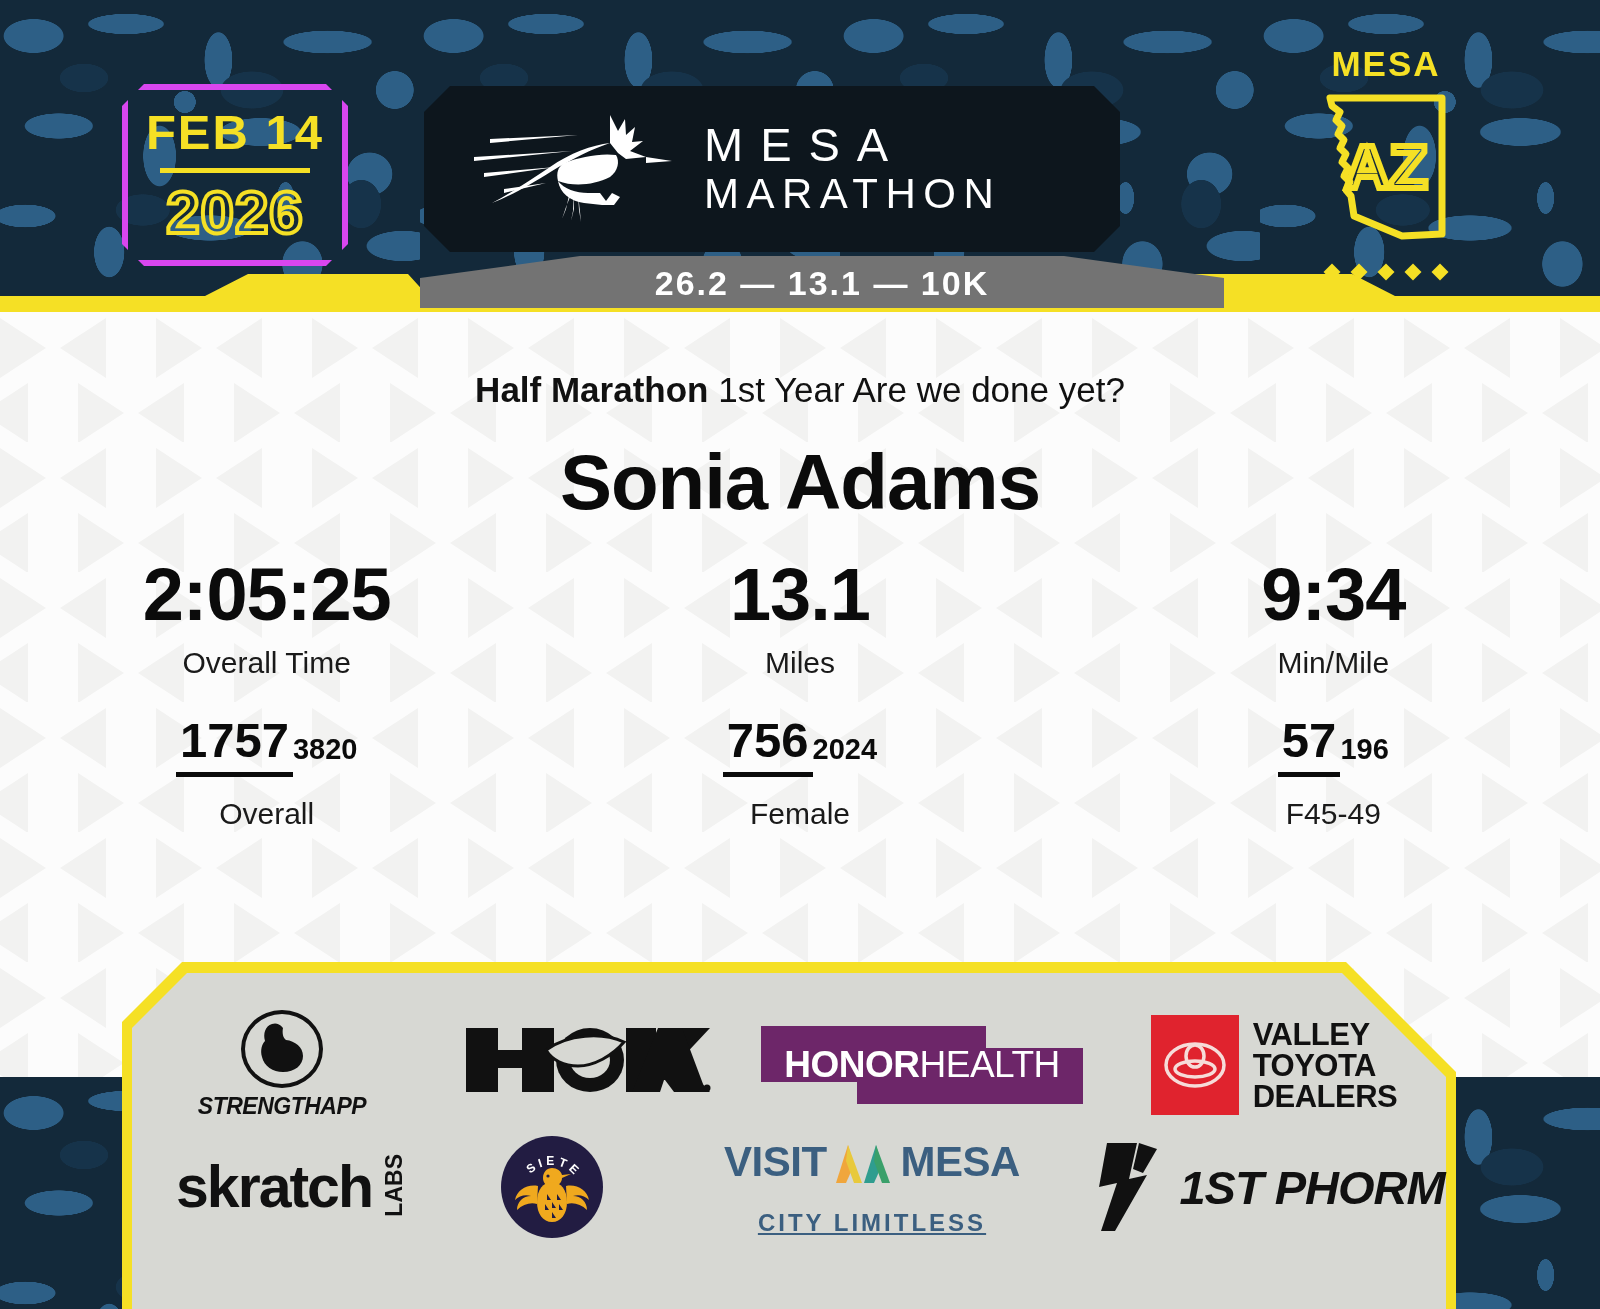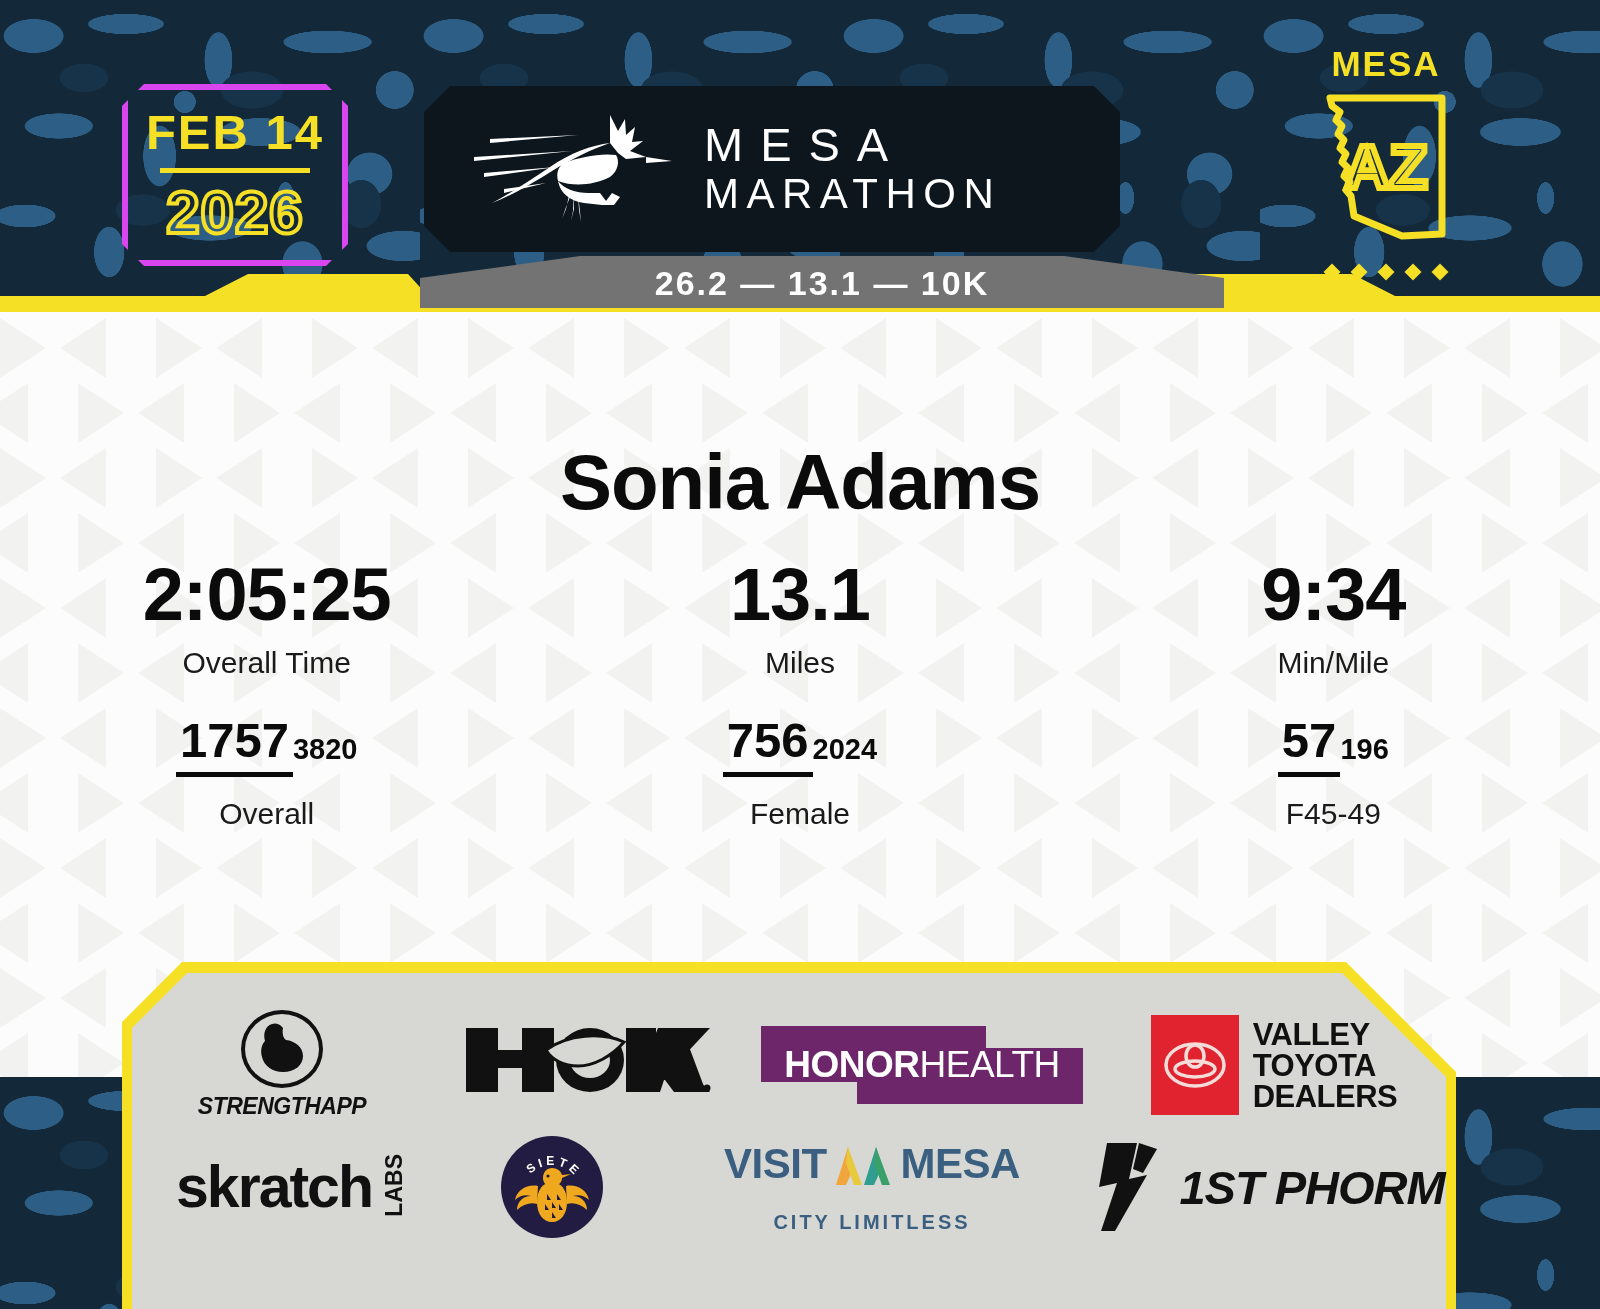--- a/index.html
+++ b/index.html
@@ -219,21 +219,21 @@
   }
   
   #sp-siete .circ {
     width:102px; height:102px; border-radius:50%; background:#221c42;
     position:relative; display:flex; align-items:center; justify-content:center;
   }
   
   #sp-visit { flex-direction:column; justify-content:center; }
   #sp-visit .line1 { display:flex; align-items:center; gap:5px; }
   #sp-visit .vword { font-size:42px; font-weight:bold; color:#3b5f80; letter-spacing:-0.5px; }
-  #sp-visit .tag { font-size:20px; font-weight:bold; color:#3b5f80; letter-spacing:3px; margin-top:23px; }
+  #sp-visit .tag { font-size:24px; font-weight:bold; color:#3b5f80; letter-spacing:3px; margin-top:23px;text-decoration:underline; }
   
   #sp-phorm { gap:16px; }
   #sp-phorm .word { font-size:47px; font-weight:bold; font-style:italic; color:#111; letter-spacing:-1px; }
 </style>
 </head>
 <body>
 
 <div id="cert">
 
   <div class="camo" id="header-camo"></div>
@@ -301,20 +301,23 @@
       <i></i>
       <i></i>
     </div>
   </div>
 
   <div id="yellow-strip"></div>
   <div id="dist-badge">
     <span>26.2  —  13.1  —  10K</span>
   </div>
 
+  <div id="race-line">
+    <span class="bold">Half Marathon</span><span>&nbsp;</span><span class="reg">1st Year Are we done yet?</span>
+  </div>
 
   <div id="runner-name">Sonia Adams</div>
 
   <div id="stats">
     <div class="stat-col">
       <div class="stat-big">2:05:25</div>
       <div class="stat-label">Overall Time</div>
       <div class="frac">
         <div class="num">1757</div>
         <div class="den">3820</div>

